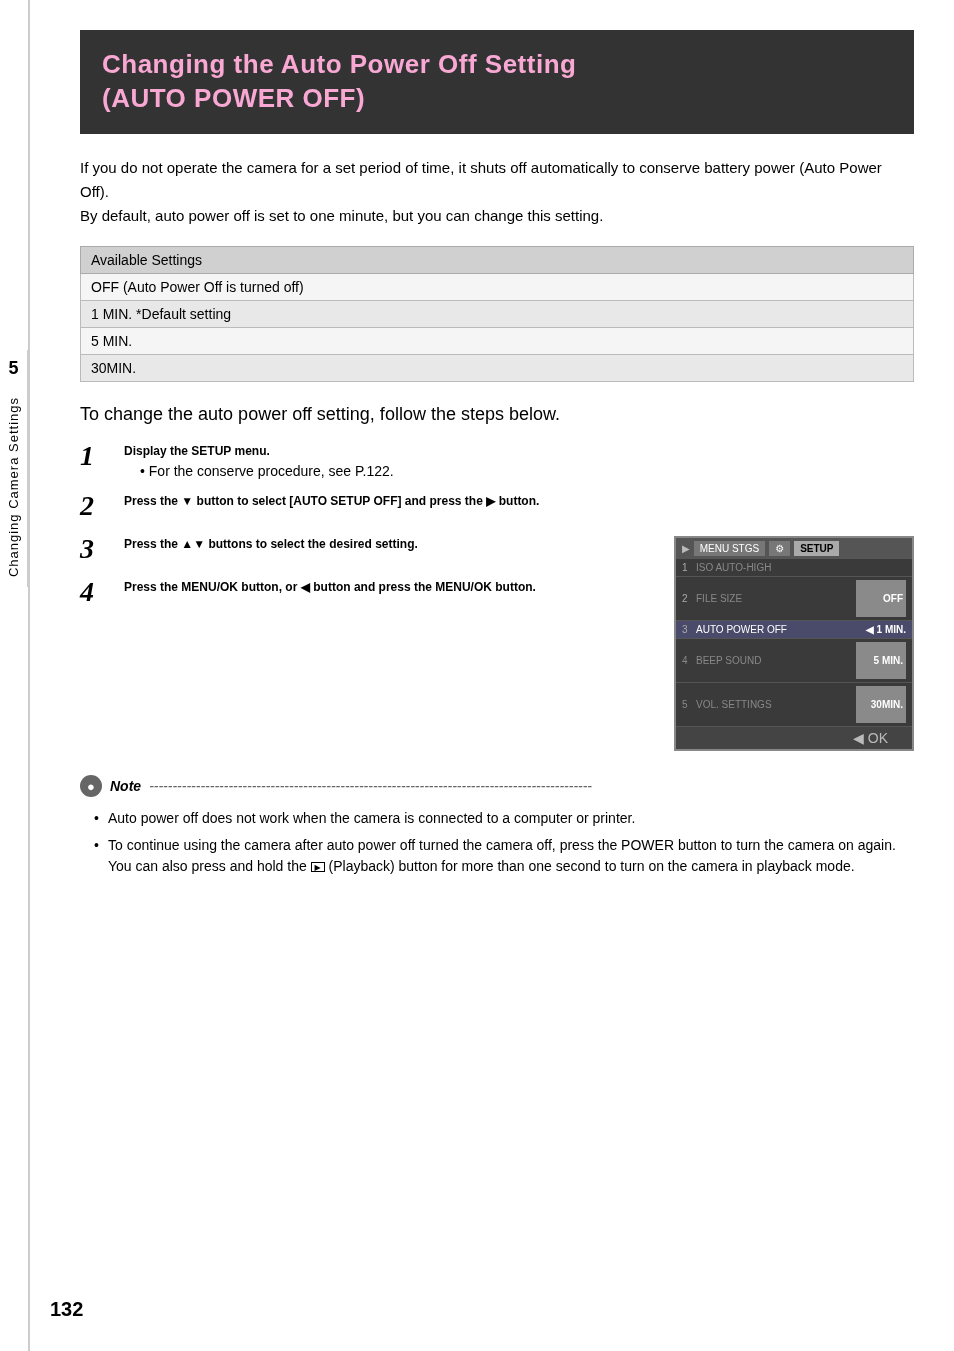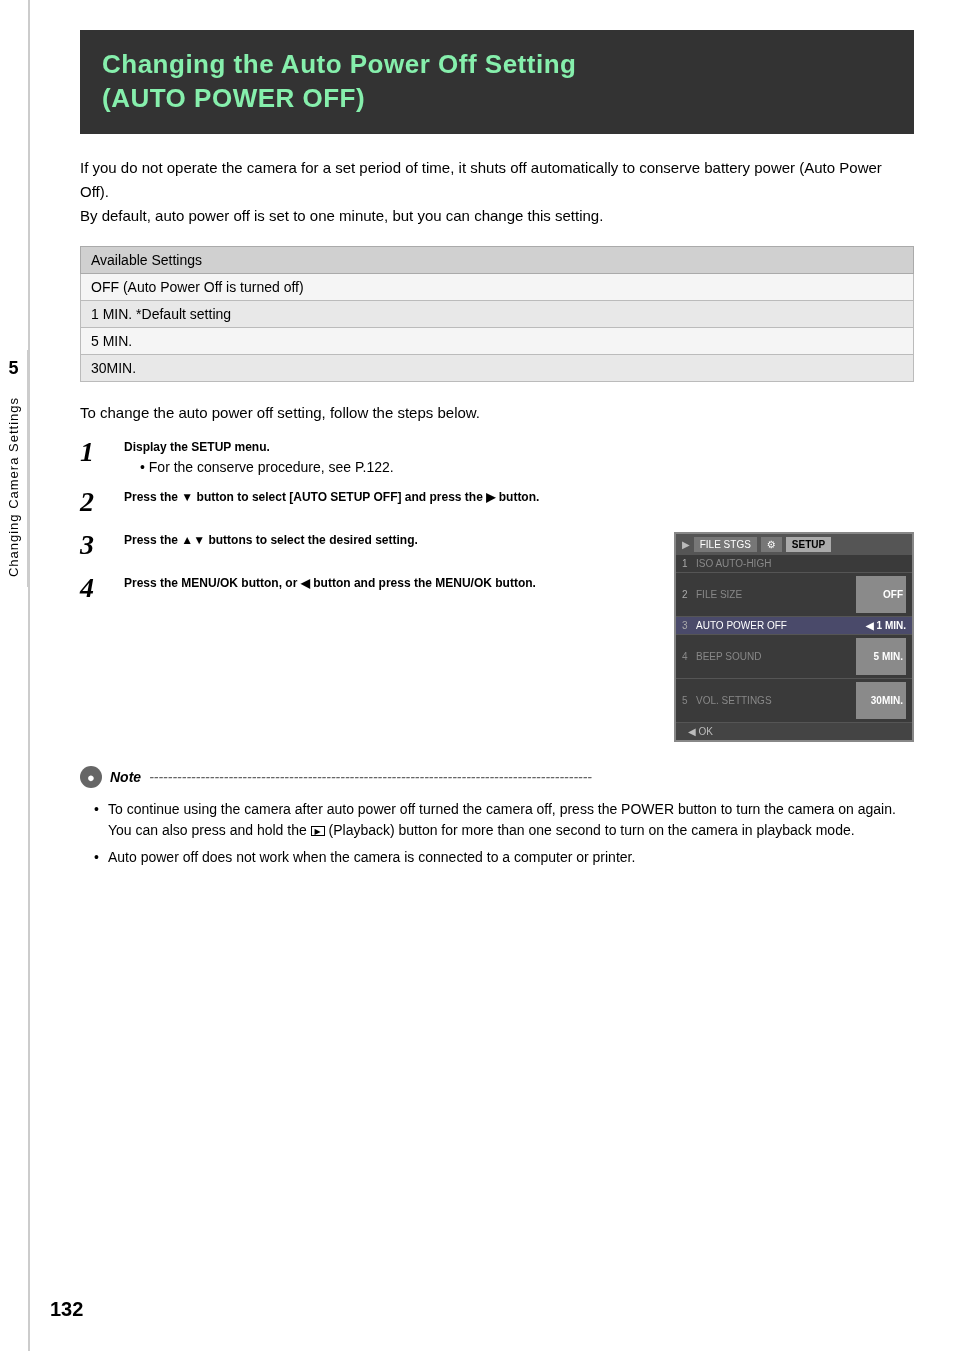--- a/index.html
+++ b/index.html
@@ -52,21 +52,21 @@
 
     
     .main-content {
       margin-left: 30px;
       padding: 30px 40px 40px 50px;
     }
 
     
     .title-block {
       background: #333;
-      color: #86efac;
+      color: #f9a8d4;
       padding: 18px 22px;
       margin-bottom: 22px;
     }
 
     .title-block h1 {
       font-size: 26px;
       font-weight: bold;
       line-height: 1.3;
       letter-spacing: 0.5px;
     }
@@ -100,21 +100,21 @@
     }
 
     .settings-table .header-row td {
       background: #d0d0d0;
       font-weight: normal;
       border: 1px solid #aaa;
     }
 
     
     .steps-intro {
-      font-size: 15px;
+      font-size: 18px;
       margin-bottom: 18px;
     }
 
     .step {
       display: flex;
       align-items: flex-start;
       margin-bottom: 14px;
     }
 
     .step-number {
@@ -221,22 +221,23 @@
     }
 
     .cam-row-value.active {
       background: #8a8a8a;
       padding: 13px 3px;
     }
 
     .cam-footer {
       background: #444;
       color: #bbb;
-      padding: 3px 12px;
-      font-size: 10px;
+      text-align: right;
+      padding: 3px 24px;
+      font-size: 14px;
     }
 
     
     .note-section {
       margin-top: 24px;
       font-size: 14px;
     }
 
     .note-header {
       display: flex;
@@ -395,21 +396,21 @@
           <div class="step-number">4</div>
           <div>
             <div class="step-text">Press the MENU/OK button, or ◀ button and press the MENU/OK button.</div>
           </div>
         </div>
       </div>
 
       <div class="camera-screen">
         <div class="camera-screen-header">
           <span style="font-size:10px; color:#bbb;">▶</span>
-          <span class="cam-tab">FILE STGS</span>
+          <span class="cam-tab">MENU STGS</span>
           <span class="cam-tab">⚙</span>
           <span class="cam-tab-active">SETUP</span>
         </div>
         <div class="camera-screen-body">
           <div class="cam-row">
             <span class="cam-row-num">1</span>
             <span class="cam-row-label" style="color:#888;">ISO AUTO-HIGH</span>
             <span class="cam-row-value"></span>
           </div>
           <div class="cam-row">
@@ -437,24 +438,24 @@
       </div>
     </div>
 
     <div class="note-section">
       <div class="note-header">
         <span class="note-icon">●</span>
         <span class="italic bold">Note</span>
         <span class="note-dashes">-----------------------------------------------------------------------------------------------</span>
       </div>
       <ul class="note-list">
+        <li>Auto power off does not work when the camera is connected to a computer or printer.</li>
         <li>
           To continue using the camera after auto power off turned the camera off, press the POWER button to turn the camera on again. You can also press and hold the <span class="playback-icon">▶</span> (Playback) button for more than one second to turn on the camera in playback mode.
         </li>
-        <li>Auto power off does not work when the camera is connected to a computer or printer.</li>
       </ul>
     </div>
 
   </div>
 
   <div class="page-number">132</div>
 
 </div>
 
 </body></html>

